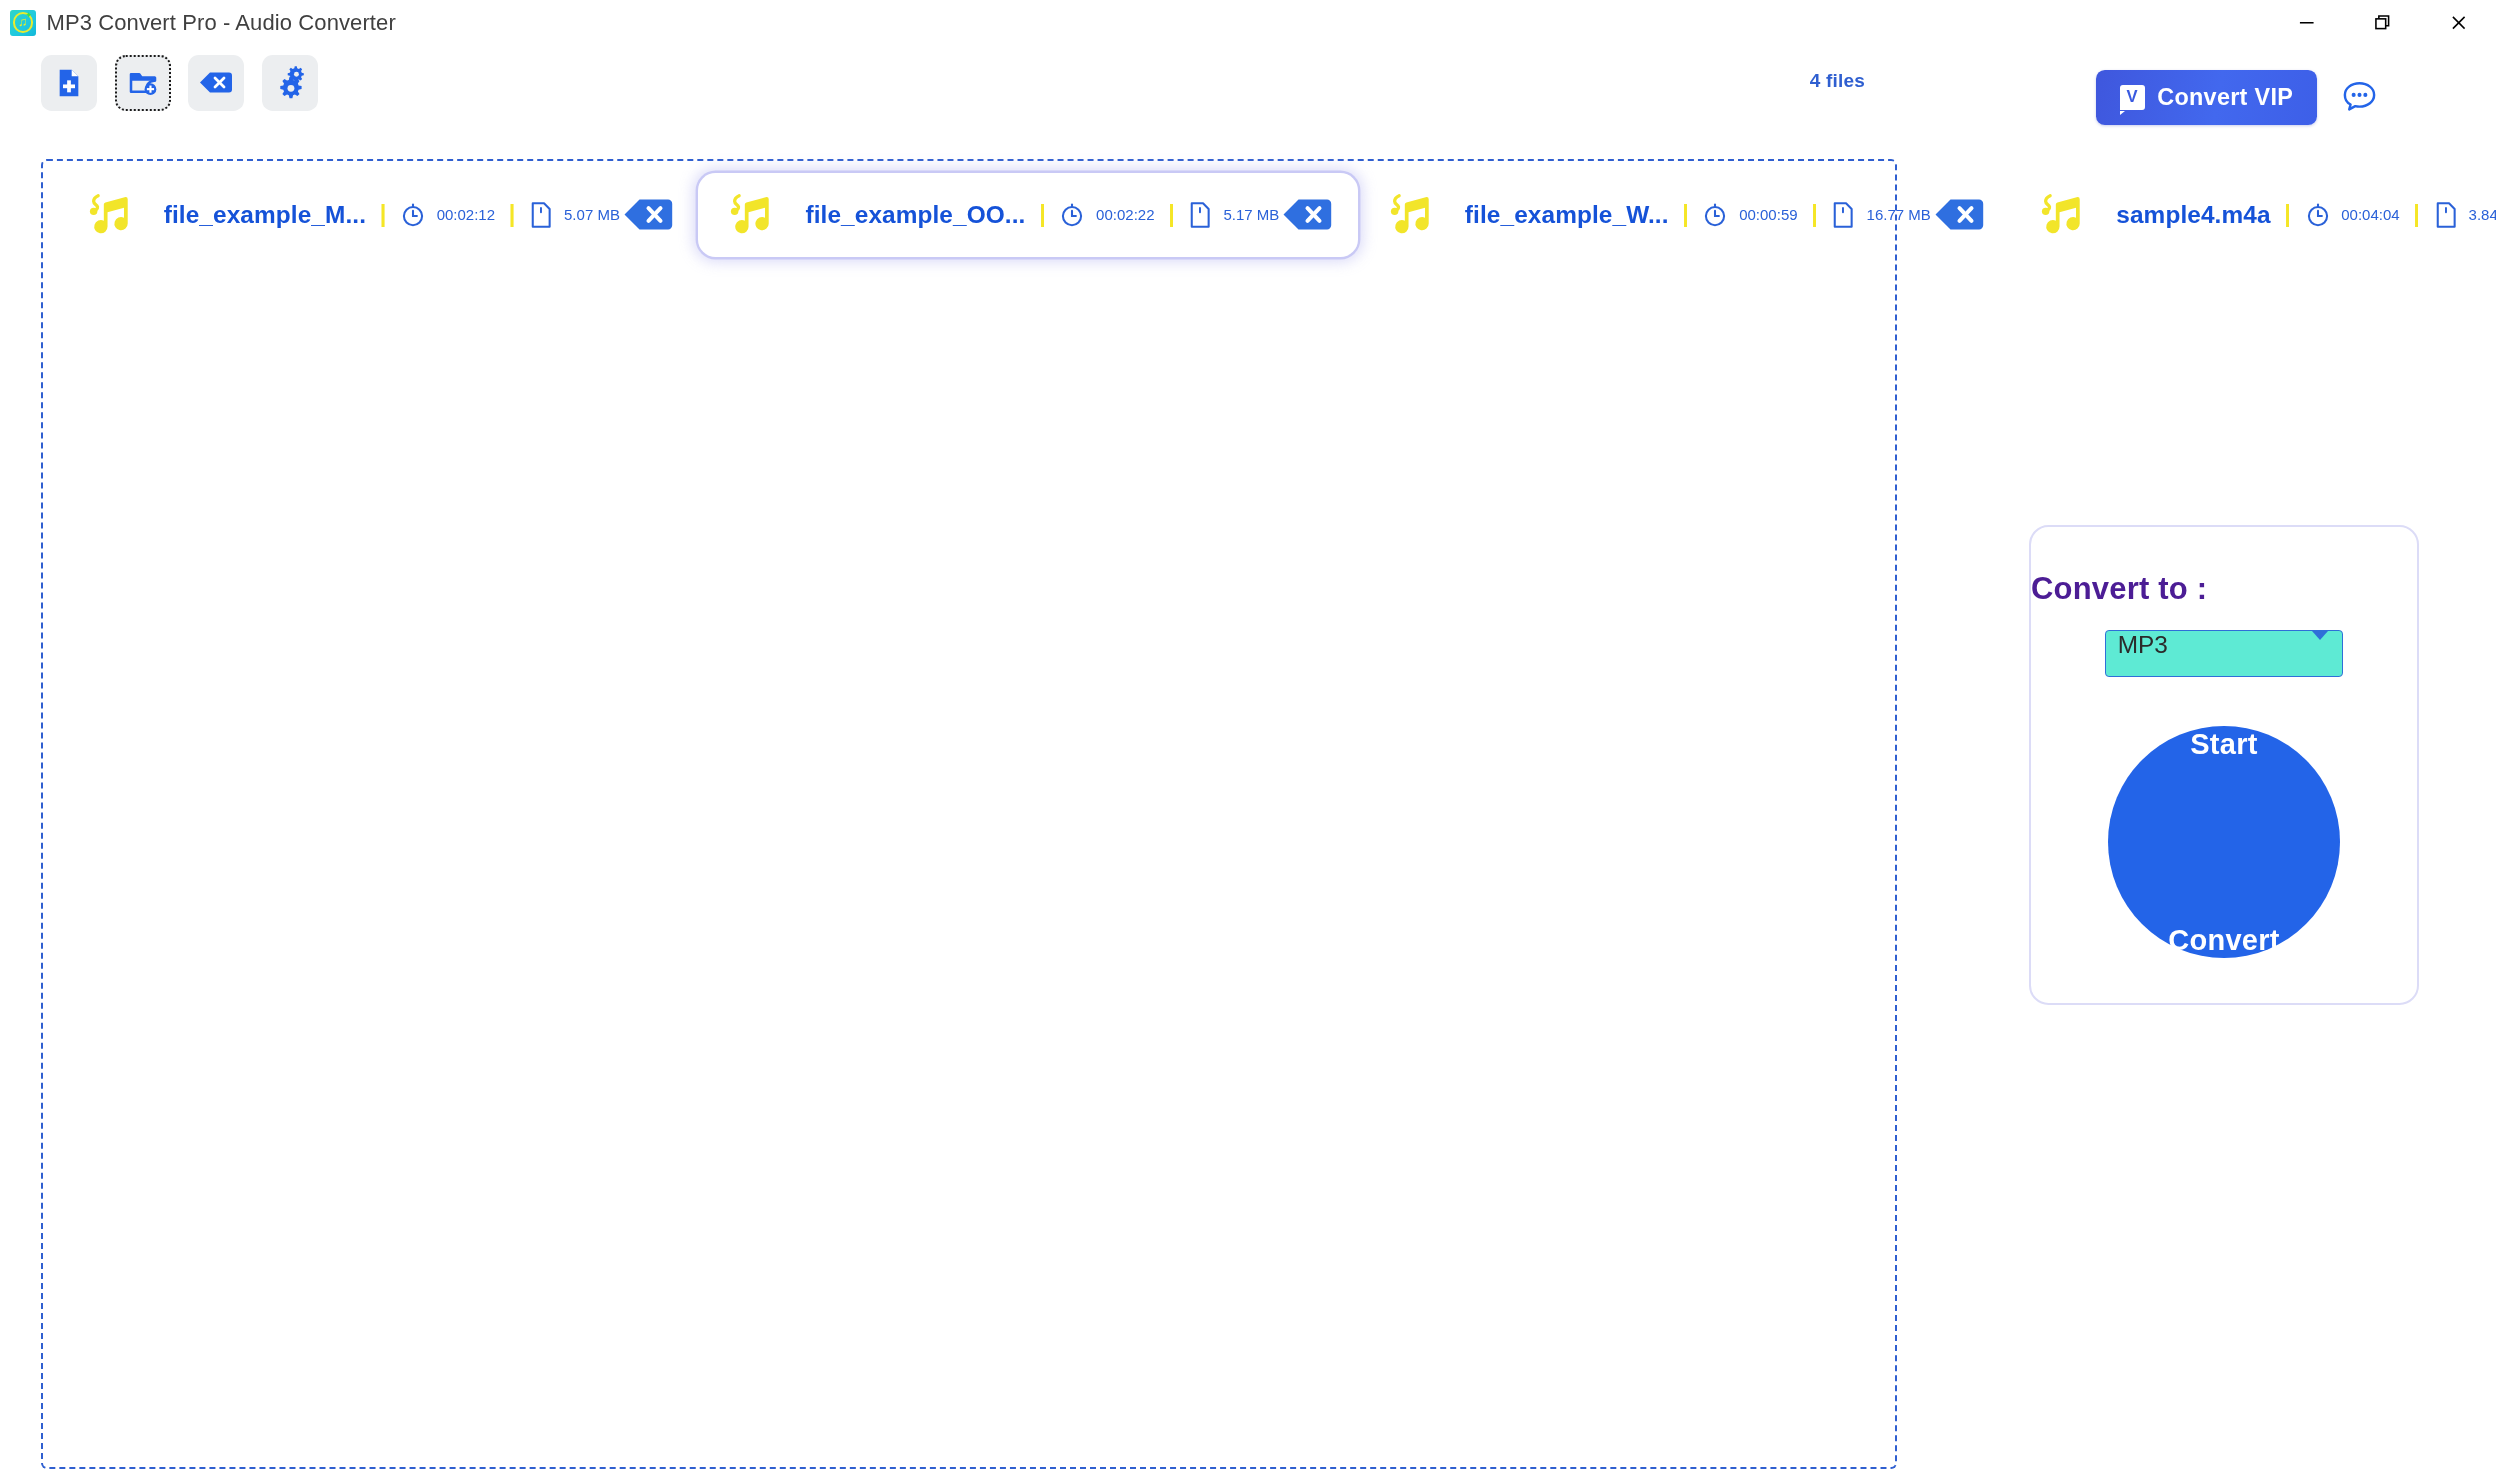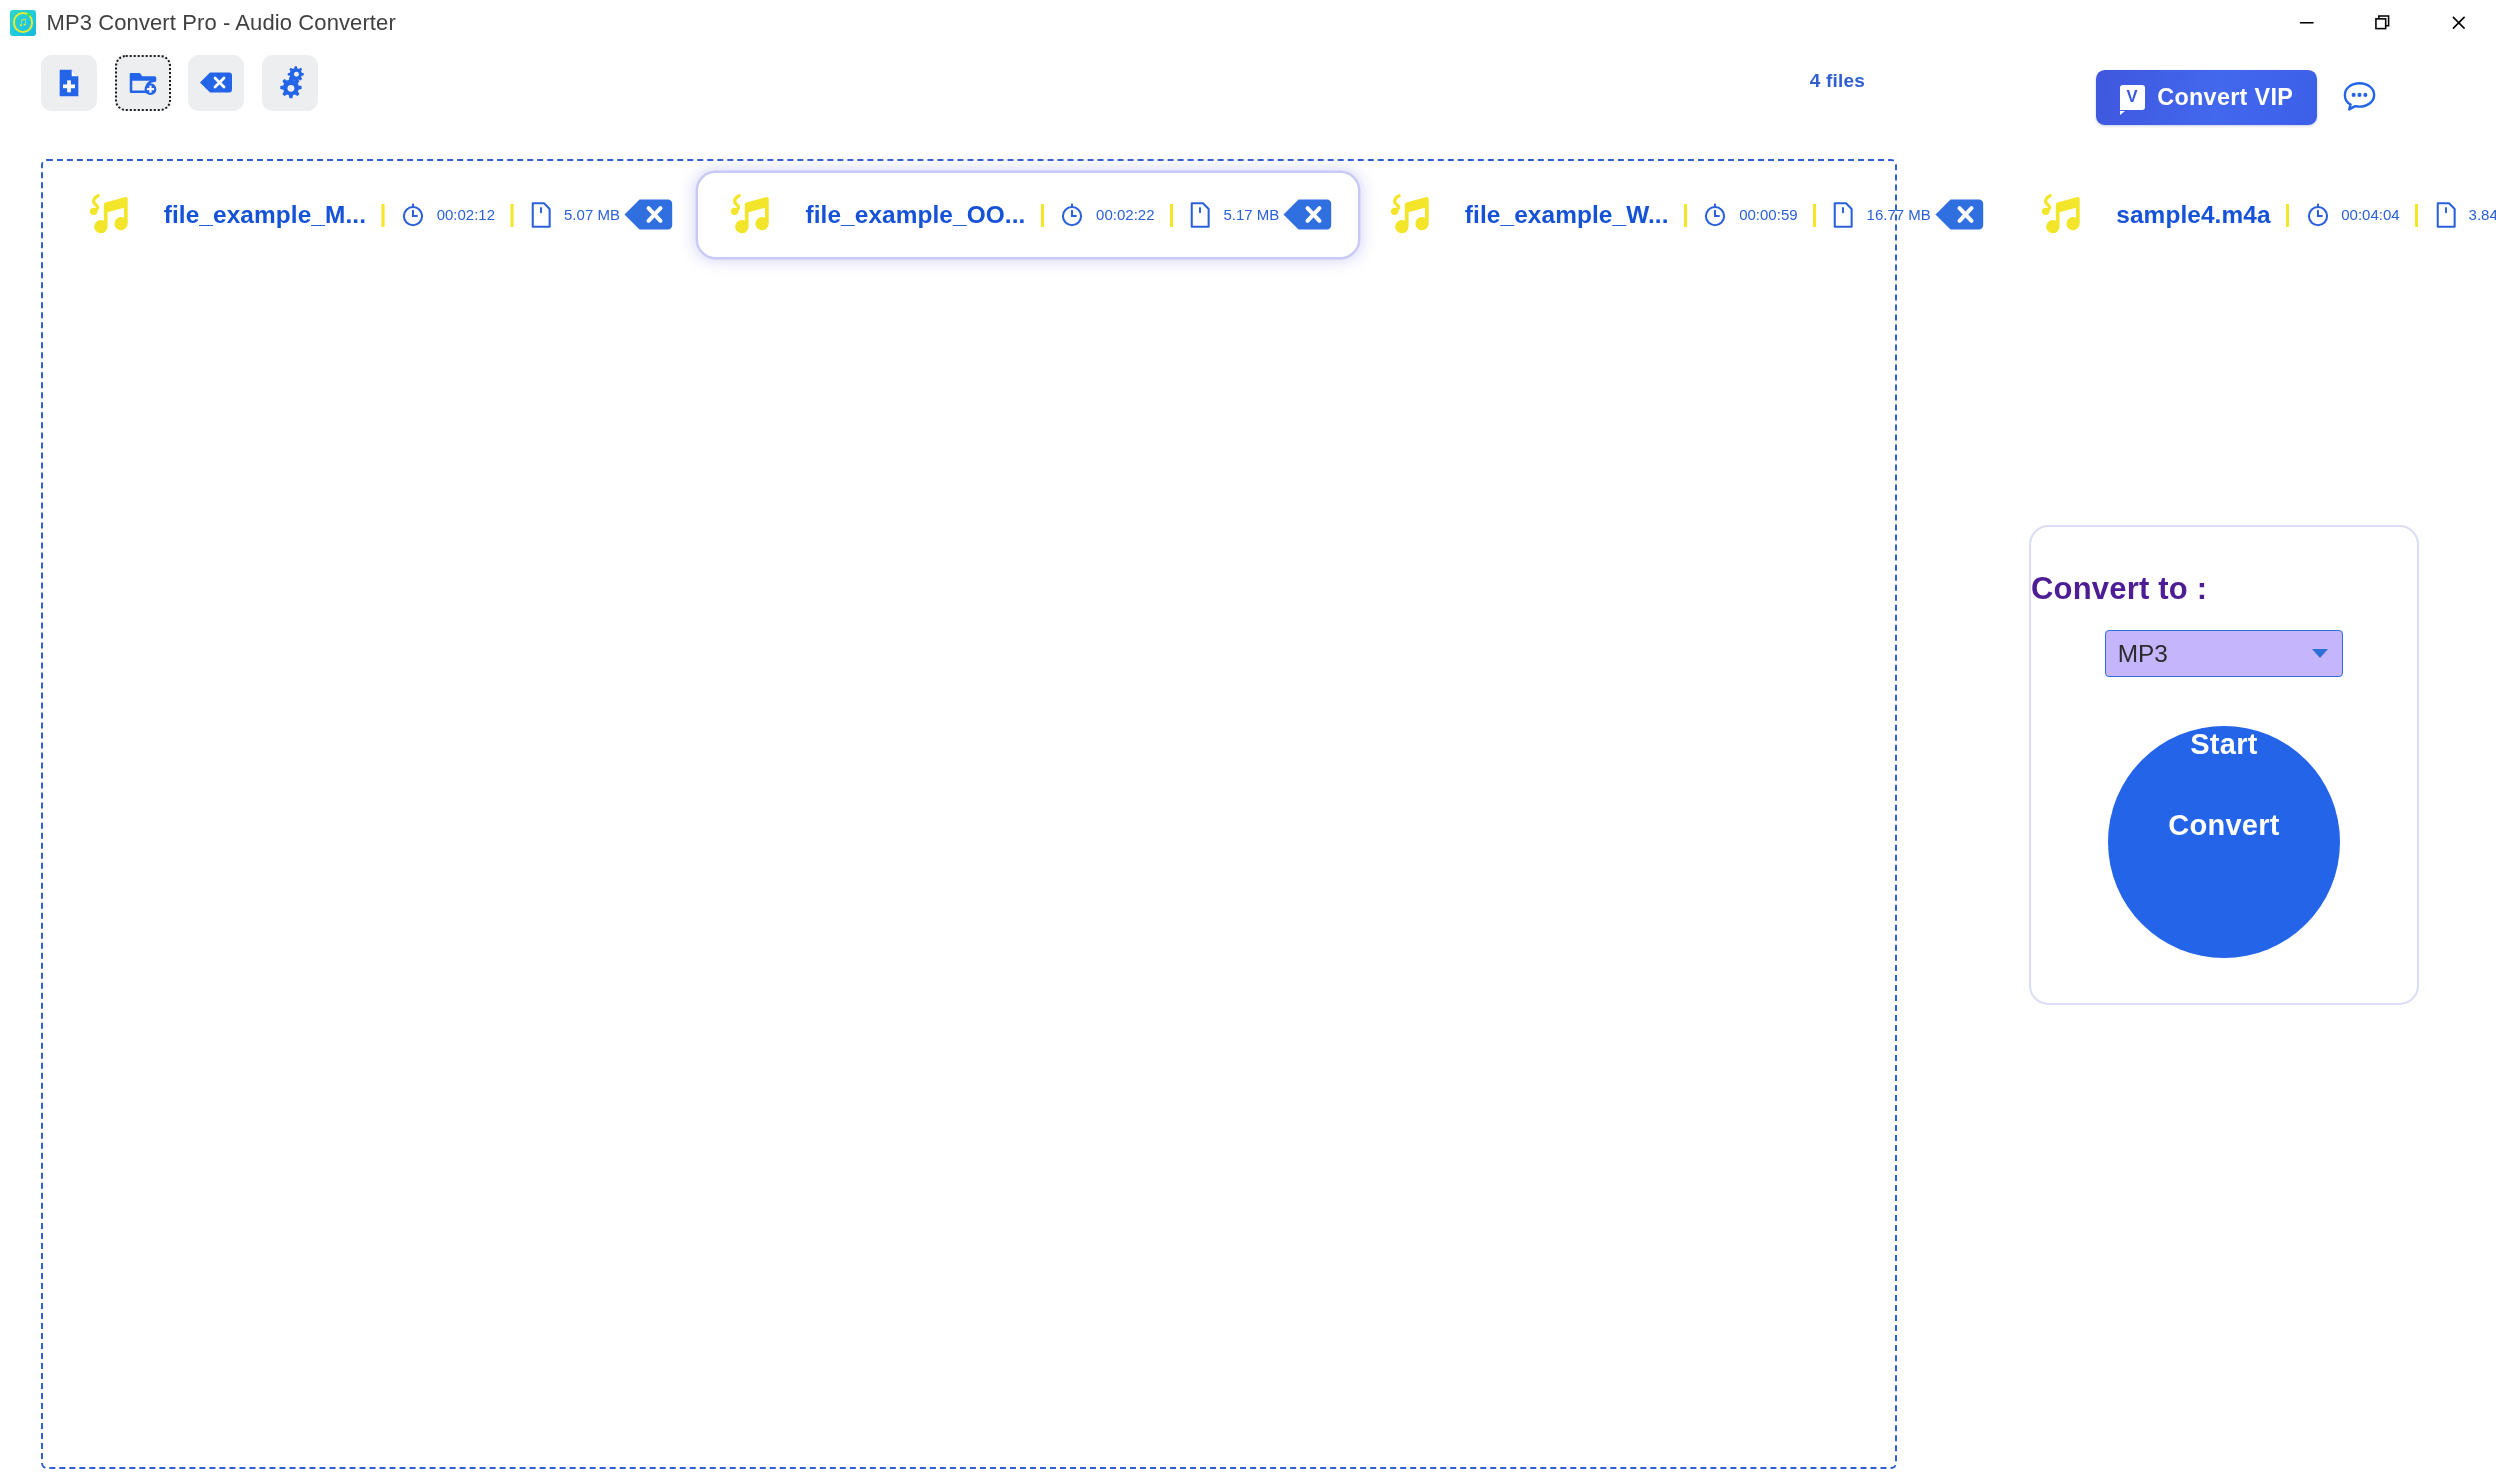--- a/index.html
+++ b/index.html
@@ -203,23 +203,22 @@
     color: #4c1d95;
     align-self: flex-start;
     letter-spacing: 0.2px;
   }
   .select-wrap {
     margin-top: 23.4px;
     width: 238px; height: 47px;
     border: 1.6px solid #2f6fd8;
     border-radius: 3.9px;
     display: flex;
-    align-items: center;
     padding: 0 11.7px;
-    background: #c4b5fd;
+    background: #5eead4;
     position: relative;
   }
   .select-value {
     font-size: 24.4px;
     color: #2b2b2b;
   }
   .caret {
     position: absolute;
     right: 13.7px;
     width: 0; height: 0;
@@ -229,21 +228,21 @@
   }
   .start-btn {
     margin-top: 49px;
     width: 232px; height: 232px;
     border-radius: 50%;
     background: #2364e8;
     color: #fff;
     display: flex;
     flex-direction: column;
     align-items: center;
-    justify-content: flex-start;
+    justify-content: space-between;
     font-size: 29px;
     font-weight: bold;
     line-height: 1.25;
     letter-spacing: 0.3px;
     gap: 44px;
   }
 </style>
 </head>
 <body>
 

